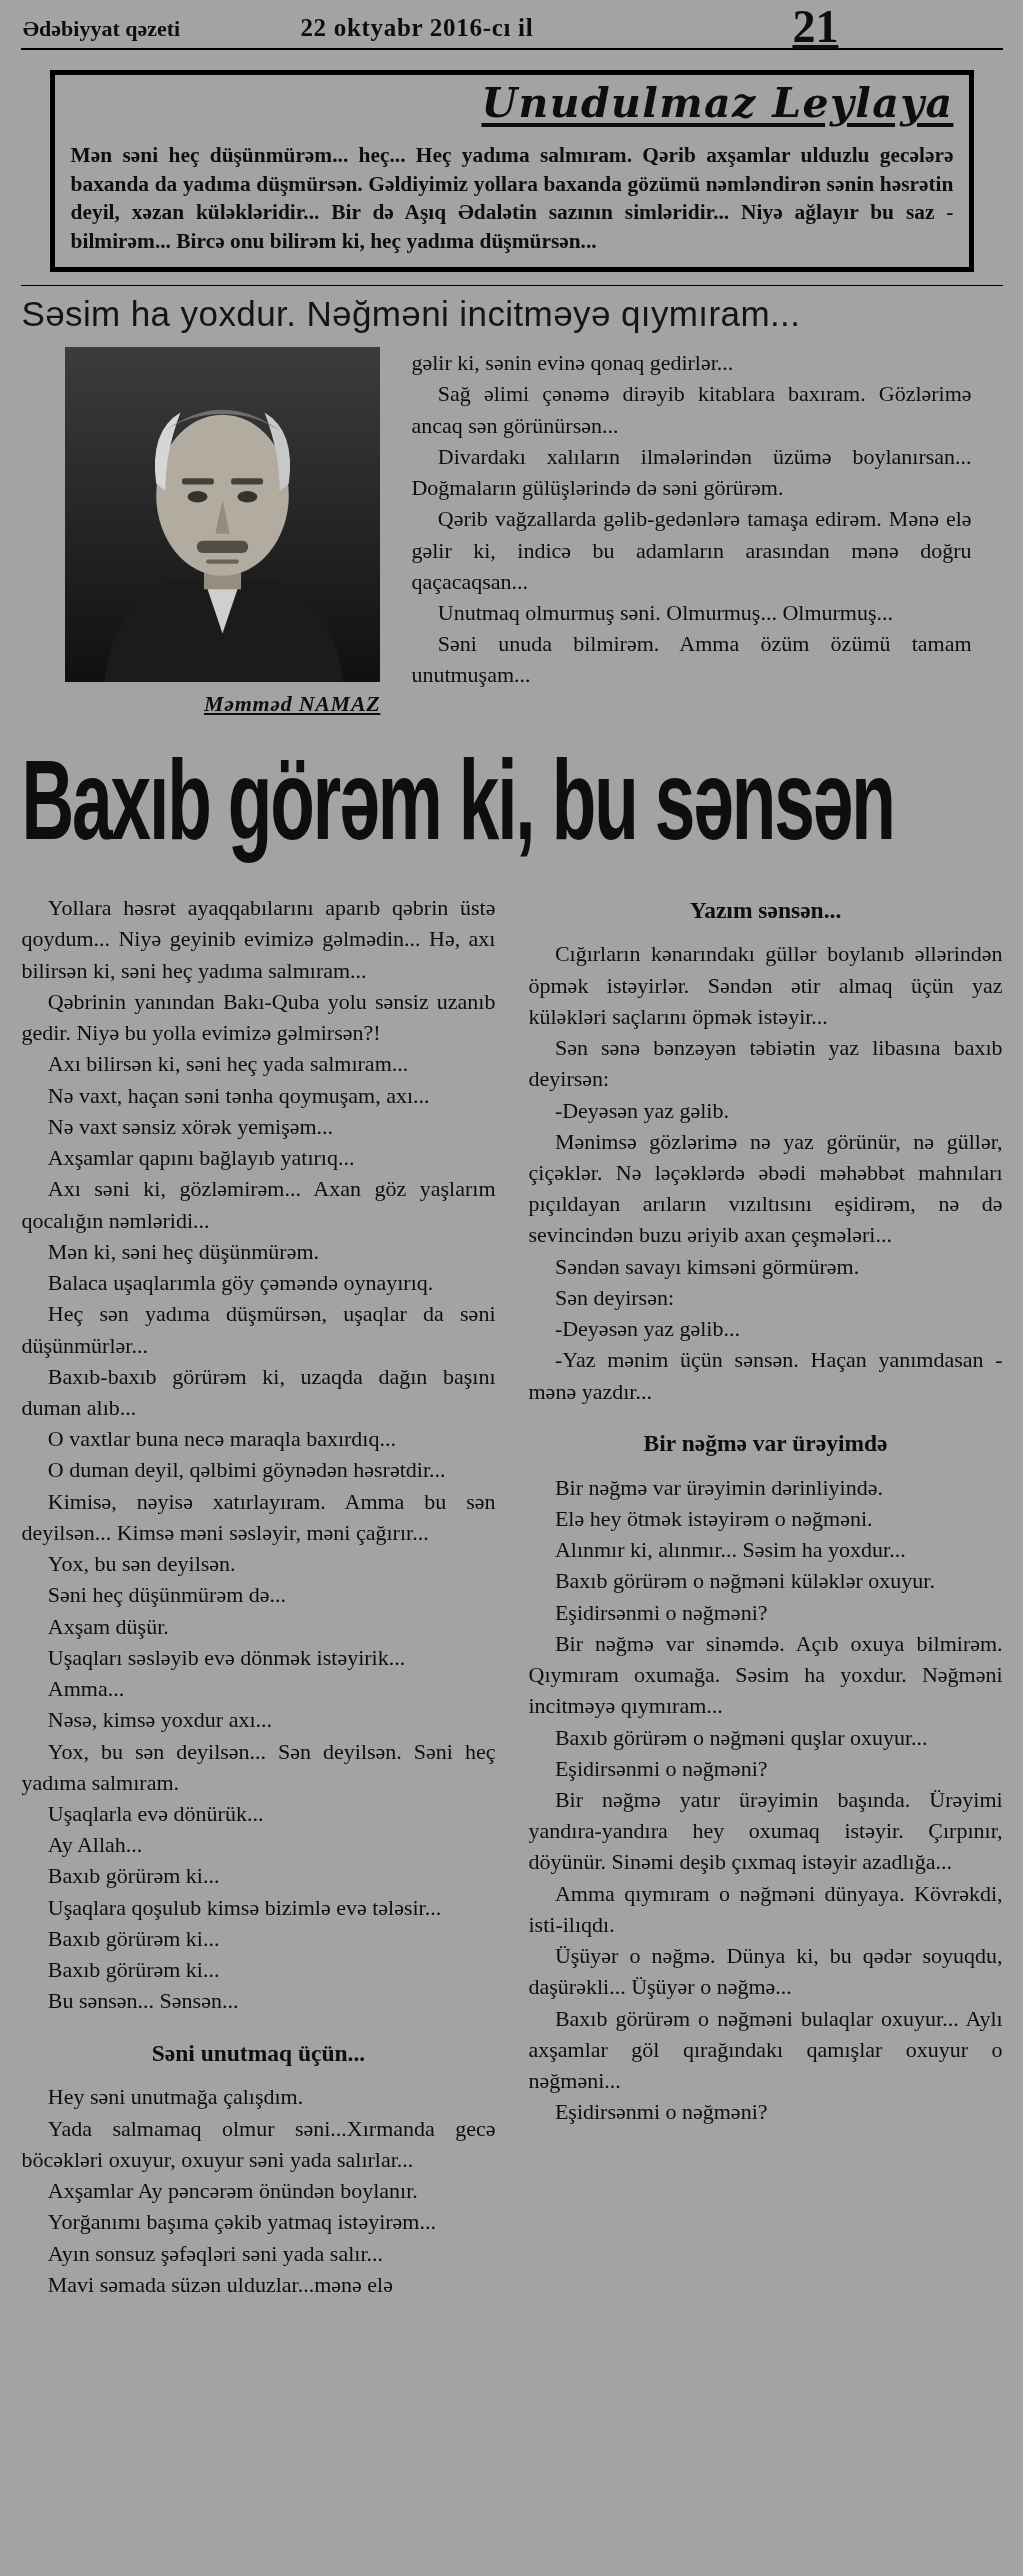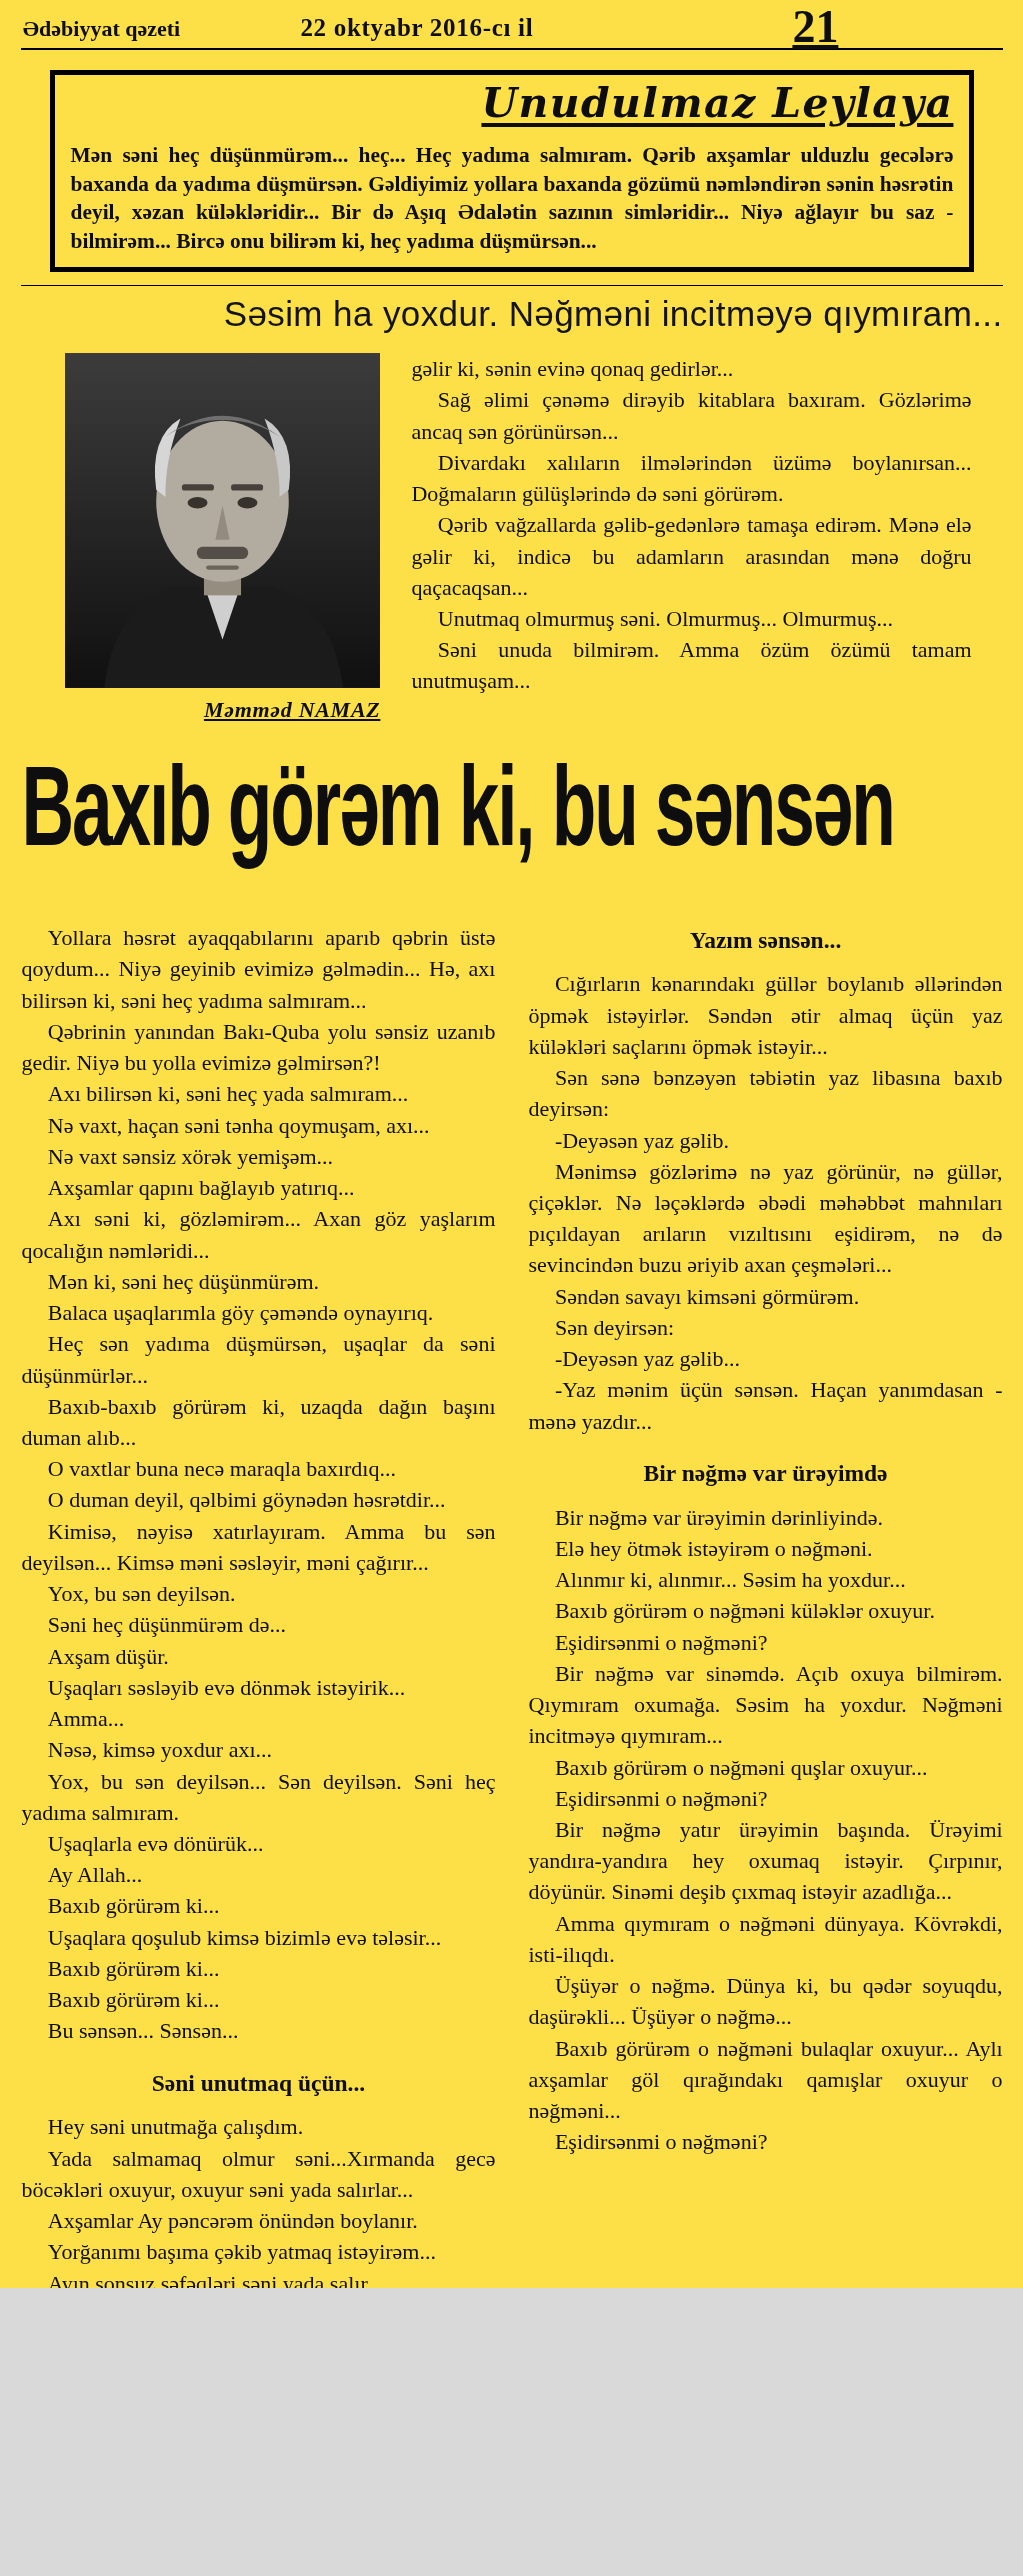--- a/index.html
+++ b/index.html
@@ -1,61 +1,61 @@
 <!DOCTYPE html>
 <html lang="az" style="font-size:11.4px"><head>
 <meta charset="utf-8">
 <style>
   * { box-sizing: border-box; }
   html, body { margin: 0; padding: 0; background: #d9d9d9; }
   .page {
-    width: 1024px; height: 2288px; margin: 0 auto; overflow: hidden;
-    background: #fde047; color: #0e0e0e; position: relative;
+    width: 1024px; height: 2576px; margin: 0 auto; overflow: hidden;
+    background: #a3a3a3; color: #0e0e0e; position: relative;
     font-family: "Liberation Serif", serif; padding: 5.7px 21.4px 14.3px;
   }
 
   
   .header { position: relative; height: 44px; border-bottom: 2.9px solid #000; }
   .masthead { position: absolute; left: 1.4px; bottom: 5.7px; font-weight: bold; font-size: 22px; }
   .header-date { position: absolute; left: 279px; bottom: 5.7px; font-weight: bold; font-size: 25px; letter-spacing: 0.7px; }
   .page-number { position: absolute; left: 771px; bottom: -1.4px; font-weight: bold; font-size: 46px; line-height: 0.95; text-decoration: underline; }
 
   
   .dedication-box { border: 5.7px solid #000; margin: 20px 28.5px 0; padding: 2.9px 15.7px 11.4px; }
   .dedication-title {
     margin: 1.4px auto 0; text-align: right; font-family: "DejaVu Serif", serif;
     font-weight: bold; font-style: italic; font-size: 41px; letter-spacing: 1.4px;
     text-decoration: underline; text-decoration-thickness: 3.6px; text-underline-offset: 6.4px;
   }
   .dedication-body { margin: 14.3px 0 0; font-weight: bold; font-size: 21.4px; line-height: 1.33; text-align: justify; }
 
   
   .kicker-rule { border: none; border-top: 1.4px solid #000; margin: 13px 0 8.6px; }
-  .kicker { margin: 0 0 19px; font-family: "Liberation Sans", sans-serif; font-weight: 400; font-size: 35px; letter-spacing: 0.4px; color: #141414; text-align: right; }
+  .kicker { margin: 0 0 13px; font-family: "Liberation Sans", sans-serif; font-weight: 400; font-size: 35px; letter-spacing: 0.4px; color: #141414; }
 
   
   .intro { display: flex; gap: 31px; margin-top: 10px; }
   .author-figure { margin: 0 0 0 44px; flex: 0 0 315px; }
   .portrait { width: 315px; height: 335px; display: block; }
   .author-name { display: block; text-align: right; margin-top: 8.6px; font-size: 22px; font-weight: bold; font-style: italic; text-decoration: underline; letter-spacing: 0.7px; }
   .intro-text { flex: 1; padding-right: 31px; font-size: 22px; line-height: 1.42; text-align: justify; }
   .intro-text p { margin: 0; text-indent: 1.2em; }
   .intro-text p:first-child { text-indent: 0; }
 
   
   .headline {
     margin: 18.5px 0 21.4px; height: 131px; white-space: nowrap;
     font-family: "Liberation Sans", sans-serif; font-weight: bold;
     font-size: 73px; letter-spacing: -2.1px;
     transform: scaleY(1.55); transform-origin: top left;
   }
 
   
   .columns { display: flex; gap: 33px; margin-top: 26px; }
-  .col { flex: 1; font-size: 22px; line-height: 1.42; text-align: justify; margin-top: 24px; }
+  .col { flex: 1; font-size: 22px; line-height: 1.42; text-align: justify; }
   .col p { margin: 0; text-indent: 1.2em; }
   .col-heading { text-align: center; font-weight: bold; font-size: 23.5px; margin: 20px 0 11.4px; }
   .col-heading.first { margin-top: 1.4px; }
 </style>
 </head>
 <body>
 
 <div class="page">
 
   <header class="header">

